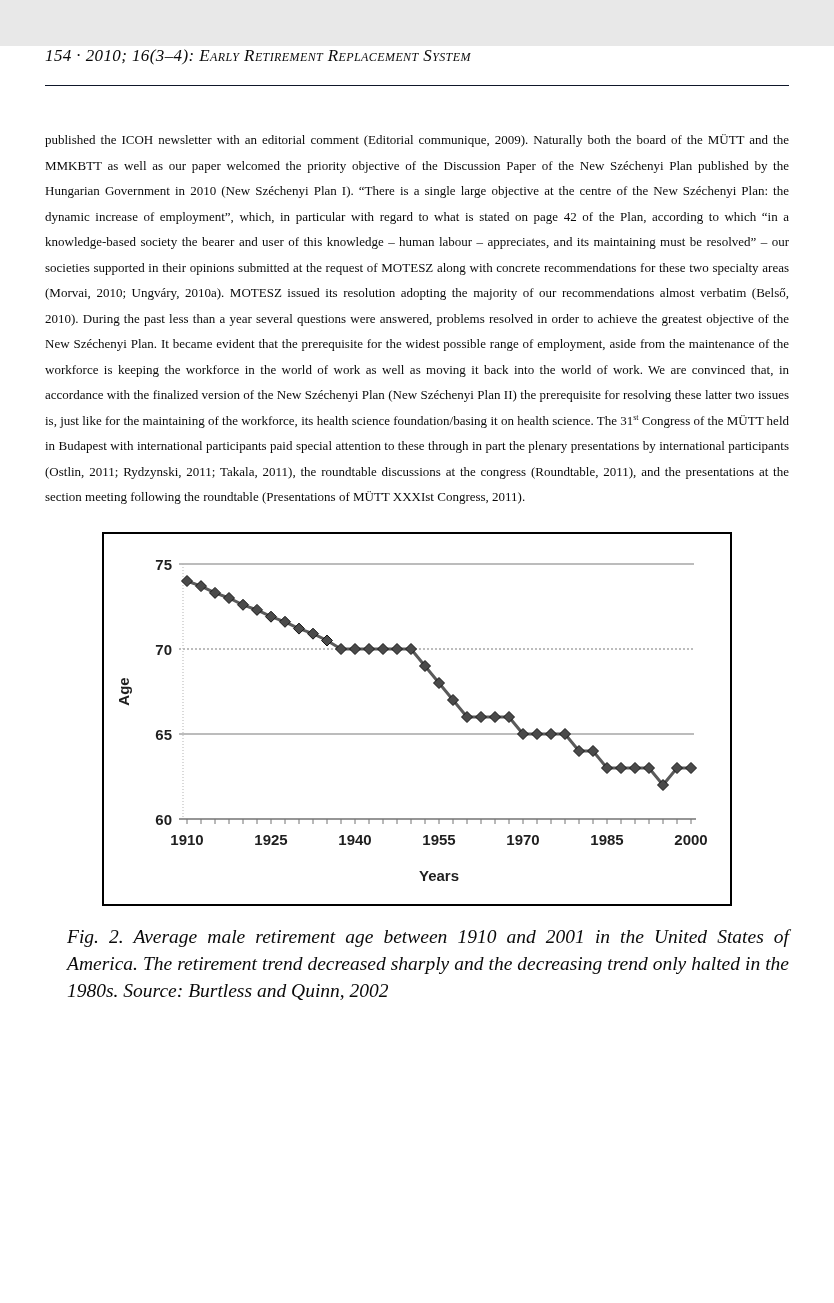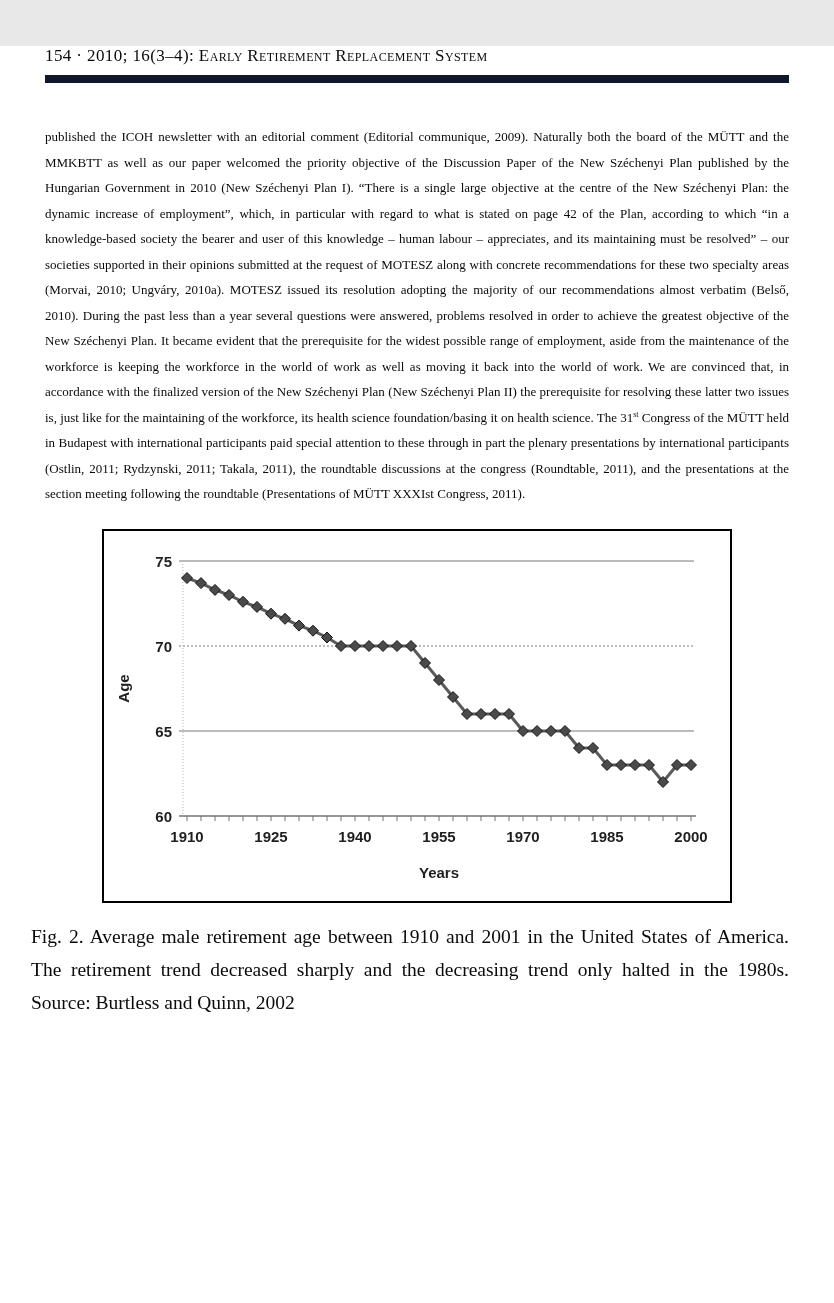--- a/index.html
+++ b/index.html
@@ -3,23 +3,23 @@
 <meta charset="utf-8">
 <style>
   html,body{margin:0;padding:0;background:#e8e8e8;}
   .page{
     width:834px;min-height:1303px;background:#ffffff;margin:0 auto;
     position:relative;color:#0a0a0a;box-sizing:border-box;
     font-family:"Liberation Serif","DejaVu Serif",serif;
   }
   .page-header{
     margin:46px 45px 0 45px;
-    padding-bottom:9px;
-    border-bottom:8px solid #0f172a;
-    font-size:17px;letter-spacing:0.4px;white-space:nowrap;
+    padding-bottom:19px;
+    border-bottom:1px solid #0f172a;
+    font-size:17px;letter-spacing:0.4px;white-space:nowrap;font-style:italic;
   }
   .page-header .smallcaps{font-variant-caps:small-caps;}
   .body-par{
     margin:41px 45px 0 45px;
     font-size:13px;line-height:25.5px;
     text-align:justify;
   }
   .body-par sup{font-size:0.62em;line-height:0;}
   .figure-box{
     width:630px;height:374px;margin:22px auto 0 auto;
@@ -28,22 +28,22 @@
   .figure-box svg{display:block;}
   .chart-ticklabel{
     font-family:"Liberation Sans","DejaVu Sans",sans-serif;
     font-size:15px;font-weight:bold;fill:#1f1f1f;
   }
   .chart-axislabel{
     font-family:"Liberation Sans","DejaVu Sans",sans-serif;
     font-size:15px;font-weight:bold;fill:#1f1f1f;
   }
   .caption{
-    margin:17px 45px 0 31px;
-    font-size:19.5px;line-height:33px;
+    margin:17px 45px 0 67px;
+    font-size:19.5px;line-height:27px;font-style:italic;
     text-align:justify;
   }
 </style>
 </head>
 <body>
 
 <div class="page">
 
   <header class="page-header">
     <span>154 · 2010; 16(3–4): </span><span class="smallcaps">Early Retirement Replacement System</span>

